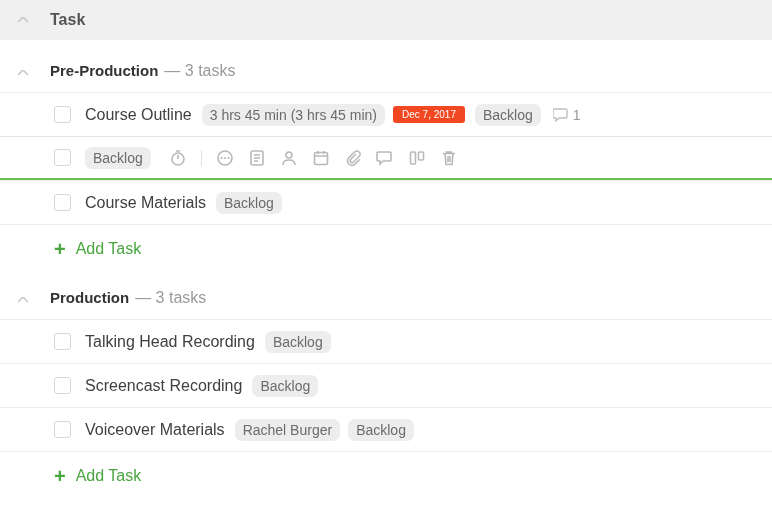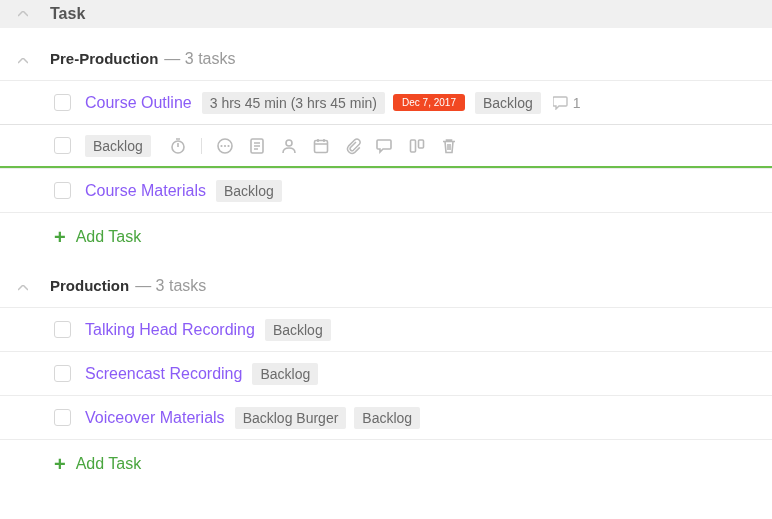--- a/index.html
+++ b/index.html
@@ -8,21 +8,21 @@
     font-size: 15px;
     color: #333;
     background: #fff;
     width: 772px;
   }
   .header-bar {
     background: #f0f0f0;
     padding: 8px 14px;
     display: flex;
     align-items: center;
-    height: 28px;
+    height: 40px;
   }
   .chevron {
     width: 18px;
     color: #c4c4c4;
     font-size: 10px;
     display: inline-flex;
     align-items: center;
     justify-content: center;
     cursor: pointer;
   }
@@ -67,29 +67,29 @@
   .checkbox {
     width: 17px;
     height: 17px;
     border: 1.5px solid #d7d7d7;
     border-radius: 3px;
     margin-right: 14px;
     flex-shrink: 0;
     cursor: pointer;
   }
   .task-title {
-    color: #8b5cf6;
+    color: #404040;
     font-size: 16px;
     margin-right: 10px;
     white-space: nowrap;
   }
   .pill {
     background: #ededed;
     color: #6b6b6b;
-    border-radius: 2px;
+    border-radius: 7px;
     padding: 3px 8px;
     font-size: 14px;
     margin-right: 8px;
     white-space: nowrap;
   }
   .pill-date {
     background: #f24822;
     color: #fff;
     border-radius: 3px;
     padding: 3px 9px;
@@ -272,21 +272,21 @@
 
   <div class="task-row">
     <span class="checkbox"></span>
     <span class="task-title">Screencast Recording</span>
     <span class="pill">Backlog</span>
   </div>
 
   <div class="task-row">
     <span class="checkbox"></span>
     <span class="task-title">Voiceover Materials</span>
-    <span class="pill">Backlog Burger</span>
+    <span class="pill">Rachel Burger</span>
     <span class="pill">Backlog</span>
   </div>
 
   <div class="add-task-row">
     <span class="plus">+</span>
     <span>Add Task</span>
   </div>
 </div>
 
 </body></html>

